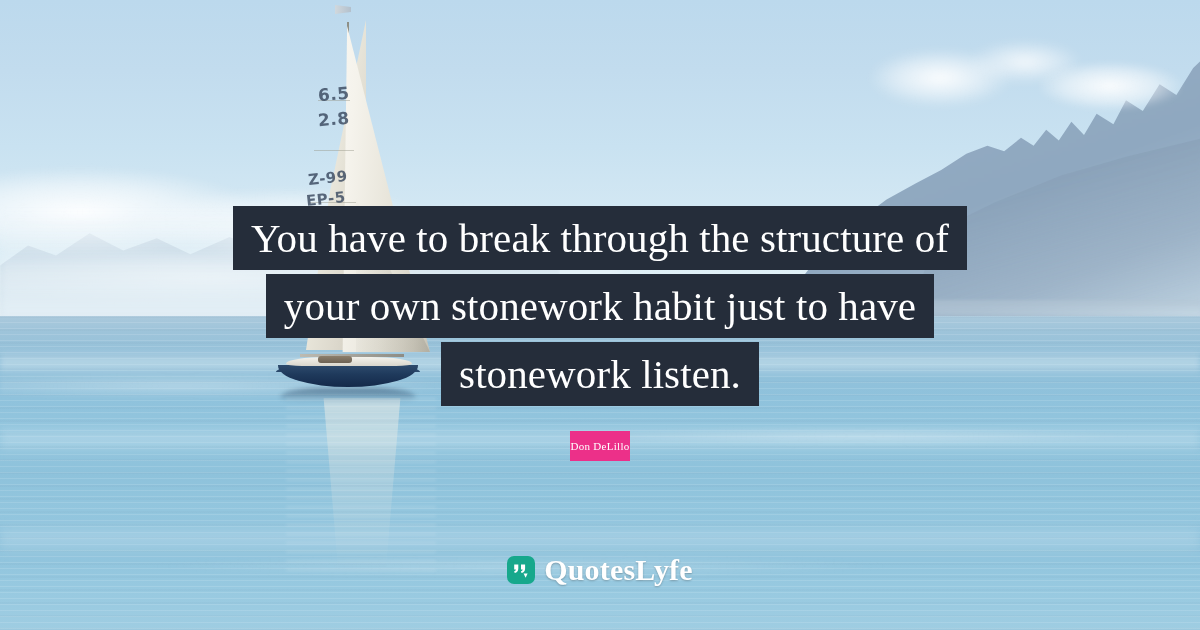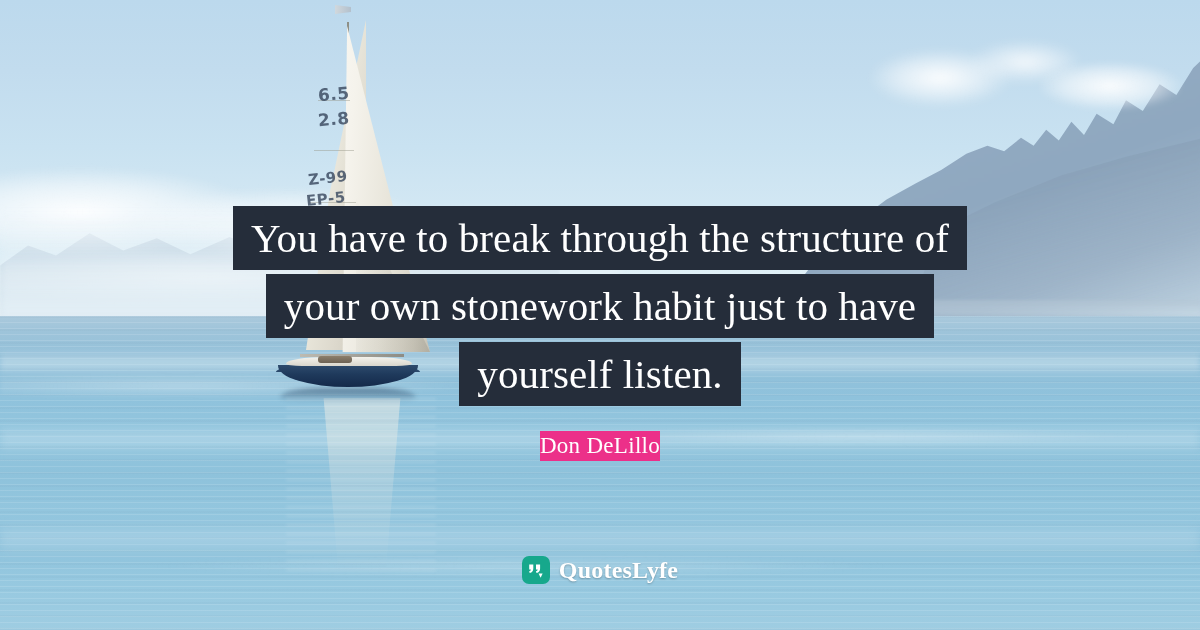--- a/index.html
+++ b/index.html
@@ -252,21 +252,21 @@
     letter-spacing:.1px;
   }
 
   .author-badge {
     position:absolute; left:0; top:431px; width:1200px;
     display:flex; justify-content:center;
   }
   .author-badge span {
     background:#ec3089;
     color:#ffffff;
-    font-size:23px;
+    font-size:11px;
     line-height:30px;
     padding:0 0;
     letter-spacing:.3px;
     white-space:nowrap;
   }
 
   .brand {
     position:absolute; left:0; top:556px; width:1200px;
     display:flex; justify-content:center; align-items:center; gap:9px;
   }
@@ -274,21 +274,21 @@
     width:28px; height:28px;
     background:#17a88c;
     border-radius:7px;
     position:relative;
     display:block;
     flex:0 0 auto;
   }
   .brand-icon svg { position:absolute; left:0; top:0; }
   .brand-name {
     color:#ffffff;
-    font-size:24px;
+    font-size:30px;
     font-weight:700;
     letter-spacing:.2px;
     line-height:28px;
     text-shadow:0 1px 2px rgba(0,0,0,.25);
     white-space:nowrap;
   }
 </style>
 </head>
 <body>
 
@@ -343,21 +343,21 @@
       <div class="deck"></div>
       <div class="cockpit"></div>
     </div>
   </div>
 
   <div class="overlay">
 
     <div class="quote-lines">
       <div class="quote-line">You have to break through the structure of</div>
       <div class="quote-line">your own stonework habit just to have</div>
-      <div class="quote-line">yourself listen.</div>
+      <div class="quote-line">stonework listen.</div>
     </div>
 
     <div class="author-badge">
       <span>Don DeLillo</span>
     </div>
 
     <div class="brand">
       <span class="brand-icon">
         <svg width="28" height="28" viewBox="0 0 28 28" aria-hidden="true">
 

